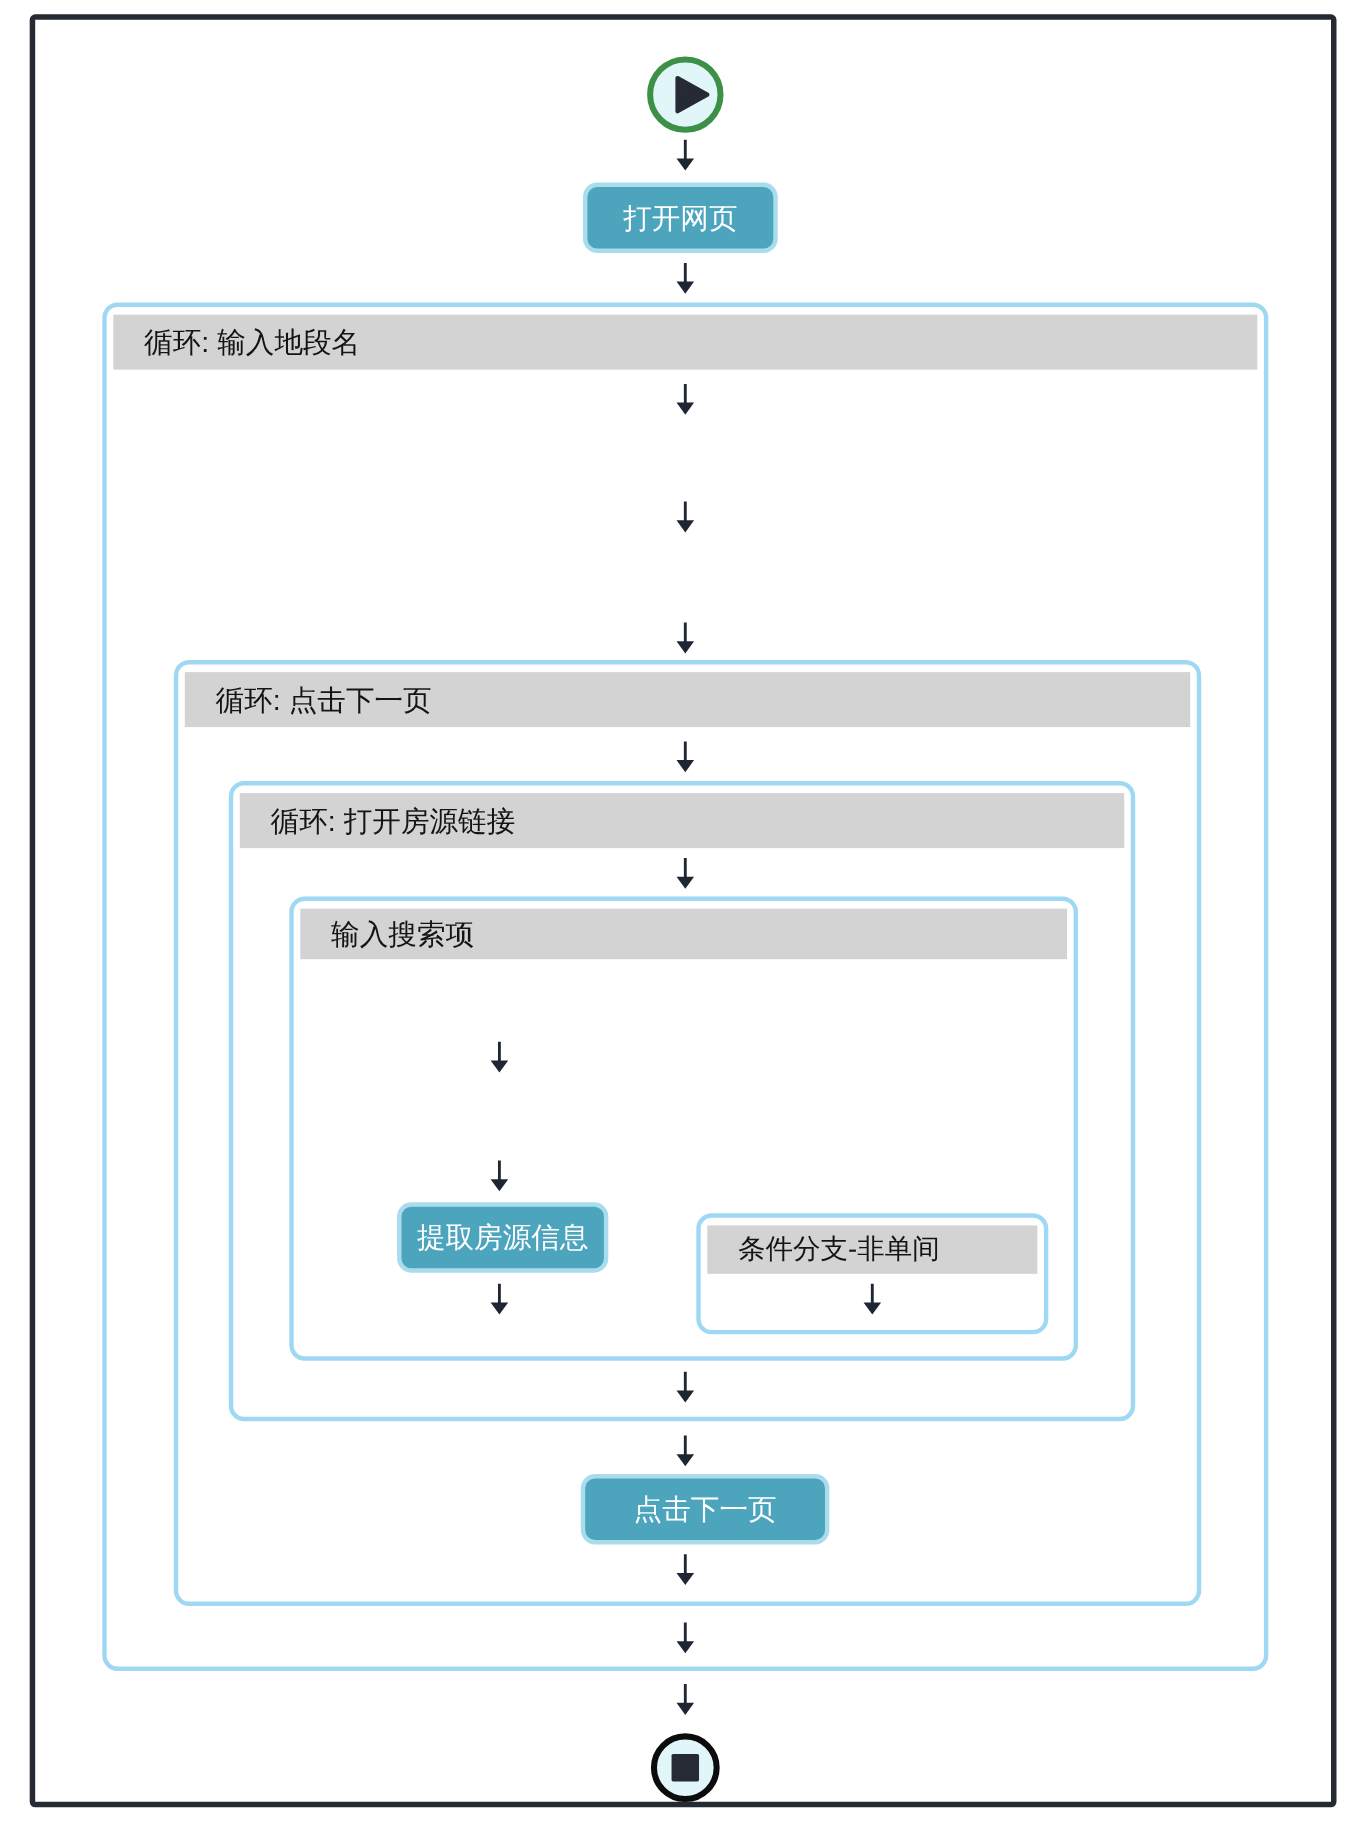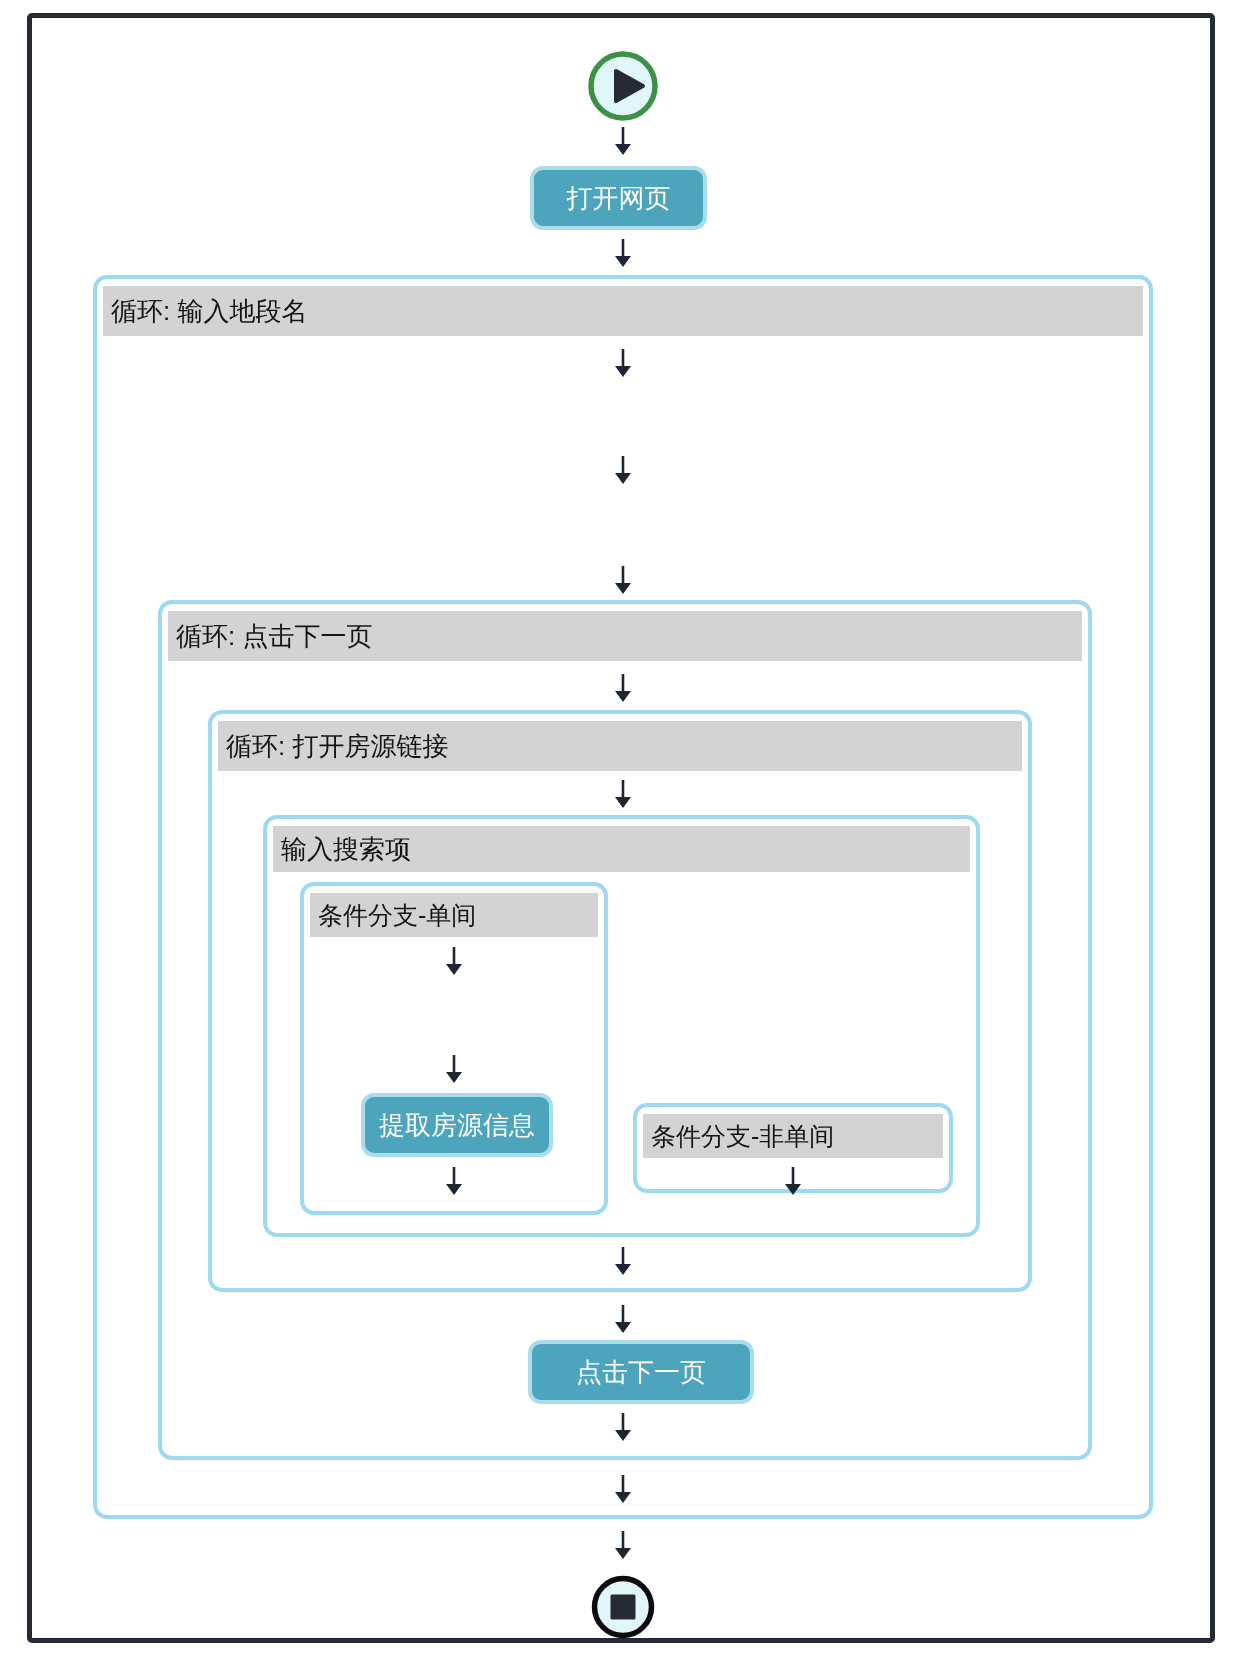--- a/index.html
+++ b/index.html
@@ -22,21 +22,21 @@
   .frame{
     position:absolute;left:27px;top:13px;width:1188px;height:1630px;
     box-sizing:border-box;border:5px solid var(--frame);border-radius:5px;
   }
   .loop{
     position:absolute;box-sizing:border-box;
     border:4px solid var(--loop-border);border-radius:14px;background:#ffffff;
   }
   .loop-header{
     margin:7px 6px 0 6px;height:50px;line-height:50px;
-    padding:0 8px;background:var(--header-bg);color:var(--header-text);
+    padding:0 28px;background:var(--header-bg);color:var(--header-text);
     font-size:26px;white-space:nowrap;overflow:hidden;
   }
   .loop-header.h46{height:46px;line-height:46px;}
   .loop-header.h44{height:44px;line-height:44px;font-size:25px;}
   .btn{
     position:absolute;box-sizing:border-box;height:64px;
     border:4px solid var(--button-border);border-radius:13px;
     background:var(--button-bg);color:var(--button-text);
     font-size:26px;display:flex;align-items:center;justify-content:center;
     white-space:nowrap;cursor:pointer;
@@ -64,25 +64,22 @@
   </div>
 
   <div class="loop" style="left:208px;top:710px;width:824px;height:582px">
     <div class="loop-header">循环: 打开房源链接</div>
   </div>
 
   <div class="loop" style="left:263px;top:815px;width:717px;height:422px">
     <div class="loop-header h46">输入搜索项</div>
   </div>
 
-  <div class="loop" style="left:300px;top:882px;width:308px;height:333px">
-    <div class="loop-header h44">条件分支-单间</div>
-  </div>
 
-  <div class="loop" style="left:633px;top:1103px;width:320px;height:90px">
+  <div class="loop" style="left:633px;top:1103px;width:320px;height:110px">
     <div class="loop-header h44">条件分支-非单间</div>
   </div>
 
   <div class="icon-node" style="left:585px;top:48px;width:76px;height:76px">
     <svg class="start-icon" viewBox="0 0 76 76" width="76" height="76">
       <circle cx="38" cy="38" r="32"></circle>
       <path d="M31 23 L58 38 L31 53 Z"></path>
     </svg>
   </div>
 

